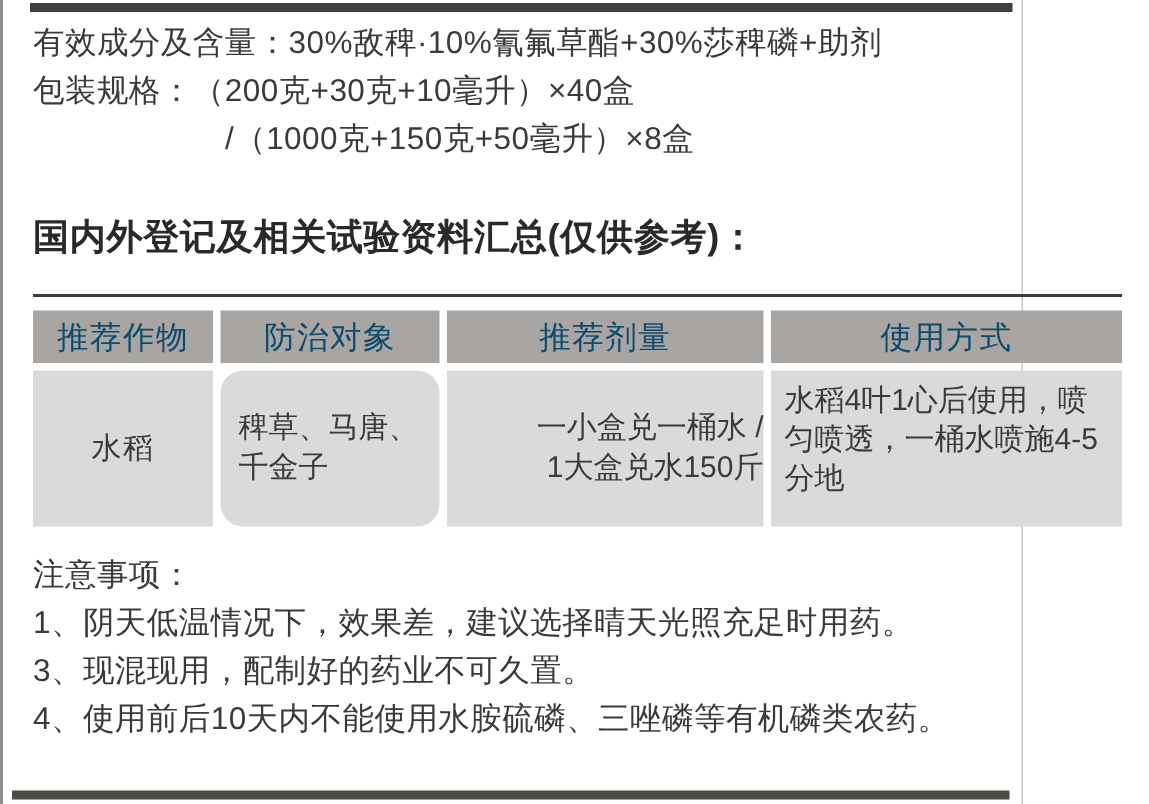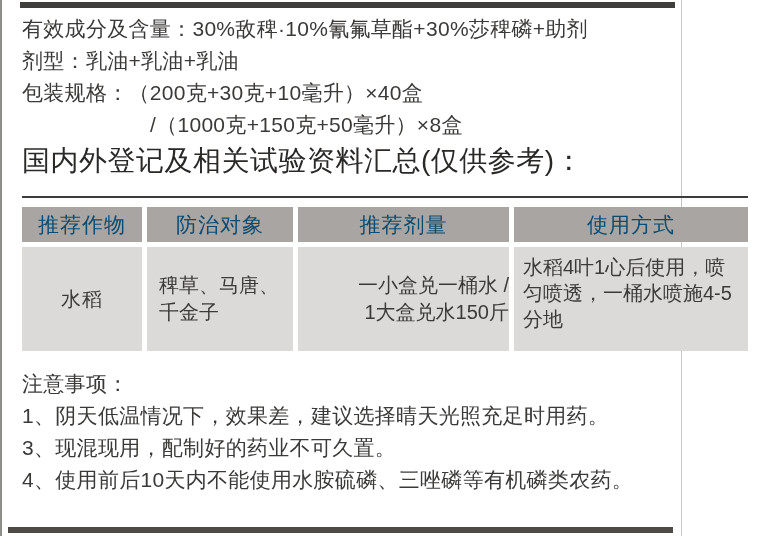--- a/index.html
+++ b/index.html
@@ -28,21 +28,21 @@
   }
   .product-info {
     position: absolute; top: 13px; left: 20px; right: 18px;
     font-size: 21px; line-height: 32px;
     letter-spacing: 0.3px;
   }
   .product-info .line { white-space: nowrap; }
   .product-info .line.indent { padding-left: 128px; }
   .section-heading {
     position: absolute; top: 142px; left: 20px; margin: 0;
-    font-size: 28px; font-weight: normal;
+    font-size: 24px; font-weight: bold;
     color: var(--heading, #2b2927);
     letter-spacing: 0.5px;
     white-space: nowrap;
     text-align: center;
   }
   .rule {
     position: absolute; top: 196px; left: 20px; width: 726px; height: 2px;
     background: var(--rule, #3e3c3a);
   }
   .data-table {
@@ -62,40 +62,39 @@
     color: #0c4a6e;
     align-items: center;
     letter-spacing: 1px;
   }
   .cell.body {
     background: var(--table-body-bg, #dcdad8);
     font-size: 20px;
     line-height: 27px;
   }
   .cell.body.c1 { align-items: center; letter-spacing: 1px; }
-  .cell.body.c2 { padding-left: 12px; }
+  .cell.body.c2 { padding-left: 12px; border-radius: 15px; }
   .cell.body.c3 { align-items: flex-end; text-align: center; }
   .cell.body.c4 { padding: 4px 8px 4px 9px; line-height: 26px; justify-content: flex-start; padding-top: 7px; }
   .notes {
     position: absolute; top: 368px; left: 20px; right: 14px;
     font-size: 21px; line-height: 32px;
     letter-spacing: 0.3px;
   }
   .notes .note-line { white-space: nowrap; }
 </style>
 </head>
 <body>
 
 <div class="page">
 
   <div class="top-bar"></div>
 
   <div class="product-info">
     <div class="line">有效成分及含量：30%敌稗·10%氰氟草酯+30%莎稗磷+助剂</div>
-    <div class="line">剂型：乳油+乳油+乳油</div>
     <div class="line">包装规格：（200克+30克+10毫升）×40盒</div>
     <div class="line indent">/（1000克+150克+50毫升）×8盒</div>
   </div>
 
   <h1 class="section-heading">国内外登记及相关试验资料汇总(仅供参考)：</h1>
 
   <div class="rule"></div>
 
   <div class="data-table">
     <div class="cell header">推荐作物</div>

